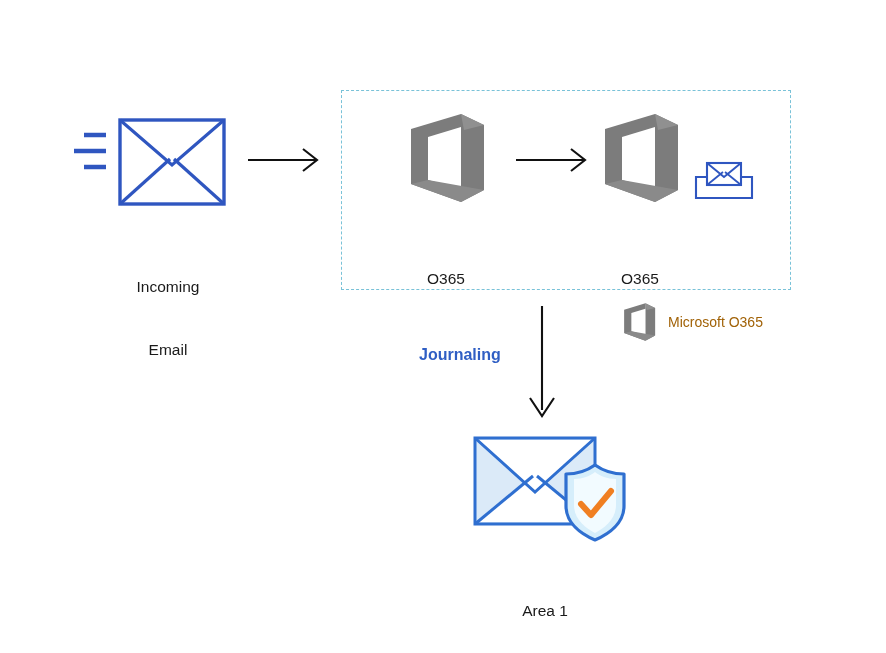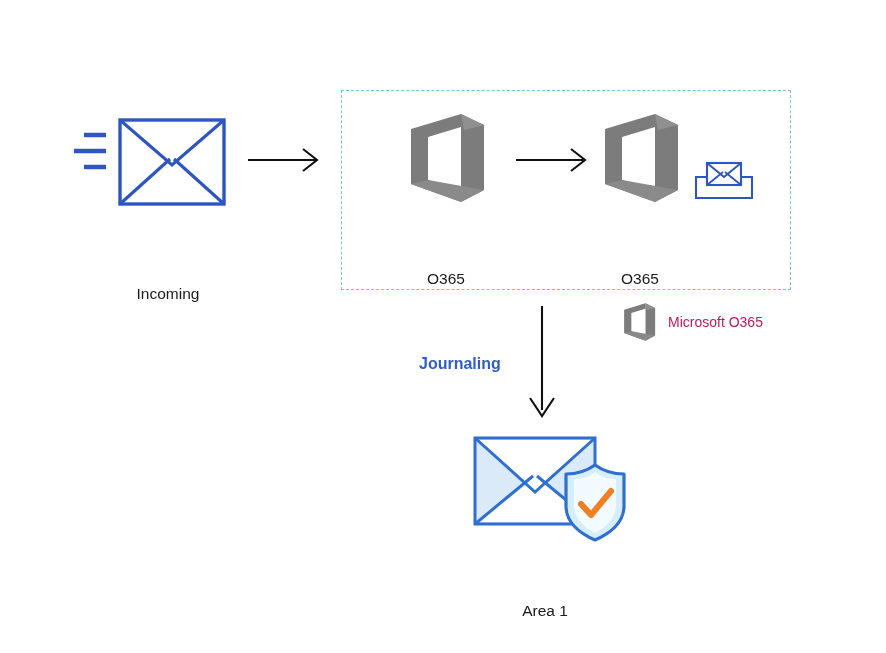--- a/index.html
+++ b/index.html
@@ -39,21 +39,21 @@
   .journaling-label {
     position: absolute;
     color: #2f5ec4;
     font-size: 16px;
     font-family: "Liberation Sans", sans-serif;
     font-weight: 600;
     white-space: nowrap;
   }
   .legend-label {
     position: absolute;
-    color: #be185d;
+    color: #a16207;
     font-size: 14px;
     font-family: "Liberation Sans", sans-serif;
     white-space: nowrap;
   }
   svg { display: block; overflow: visible; }
 </style>
 </head>
 <body>
 
 <div id="canvas">
@@ -68,22 +68,23 @@
       <line x1="14" y1="49" x2="36" y2="49" stroke="#2f56c0" stroke-width="4.5" stroke-linecap="butt"></line>
 
       <rect x="50" y="2" width="104" height="84" fill="#ffffff" stroke="#2f56c0" stroke-width="3.4"></rect>
 
       <path d="M50 2 L102 47 L154 2" fill="none" stroke="#2f56c0" stroke-width="3.2" stroke-linejoin="miter"></path>
       <path d="M50 86 L100 41" fill="none" stroke="#2f56c0" stroke-width="3.2"></path>
       <path d="M154 86 L104 41" fill="none" stroke="#2f56c0" stroke-width="3.2"></path>
     </svg>
   </div>
 
-  <div class="caption" style="left:88px; top:241px; width:160px;">
+  <div class="caption" style="left:88px; top:234px; width:160px;">
     <span class="caption-line">Incoming</span>
+    <span class="caption-line">Email</span>
   </div>
 
   <div class="node" style="left:248px; top:146px; width:80px; height:28px;">
     <svg width="80" height="28" viewBox="0 0 80 28">
       <line x1="0" y1="14" x2="68" y2="14" stroke="#111111" stroke-width="2.1"></line>
       <path d="M55 3 L69 14 L55 25" fill="none" stroke="#111111" stroke-width="2.1" stroke-linecap="butt" stroke-linejoin="miter"></path>
     </svg>
   </div>
 
   <div class="node" style="left:406px; top:112px; width:80px; height:92px;">
@@ -149,21 +150,21 @@
   </div>
   <div class="legend-label" style="left:668px; top:314px;">Microsoft O365</div>
 
   <div class="node" style="left:524px; top:306px; width:36px; height:118px;">
     <svg width="36" height="118" viewBox="0 0 36 118">
       <line x1="18" y1="0" x2="18" y2="104" stroke="#111111" stroke-width="2.1"></line>
       <path d="M6 92 L18 110 L30 92" fill="none" stroke="#111111" stroke-width="2.1" stroke-linecap="butt" stroke-linejoin="miter"></path>
     </svg>
   </div>
 
-  <div class="journaling-label" style="left:419px; top:355px;">Journaling</div>
+  <div class="journaling-label" style="left:419px; top:346px;">Journaling</div>
 
   <div class="node" style="left:470px; top:434px; width:160px; height:110px;">
     <svg width="160" height="110" viewBox="0 0 160 110">
 
       <rect x="5" y="4" width="120" height="86" fill="#dbeaf8" stroke="#2f6fd0" stroke-width="3"></rect>
 
       <path d="M7 6 L65 58 L123 6 Z" fill="#ffffff"></path>
 
       <path d="M7 88 L65 40 L123 88 Z" fill="#ffffff"></path>
 

